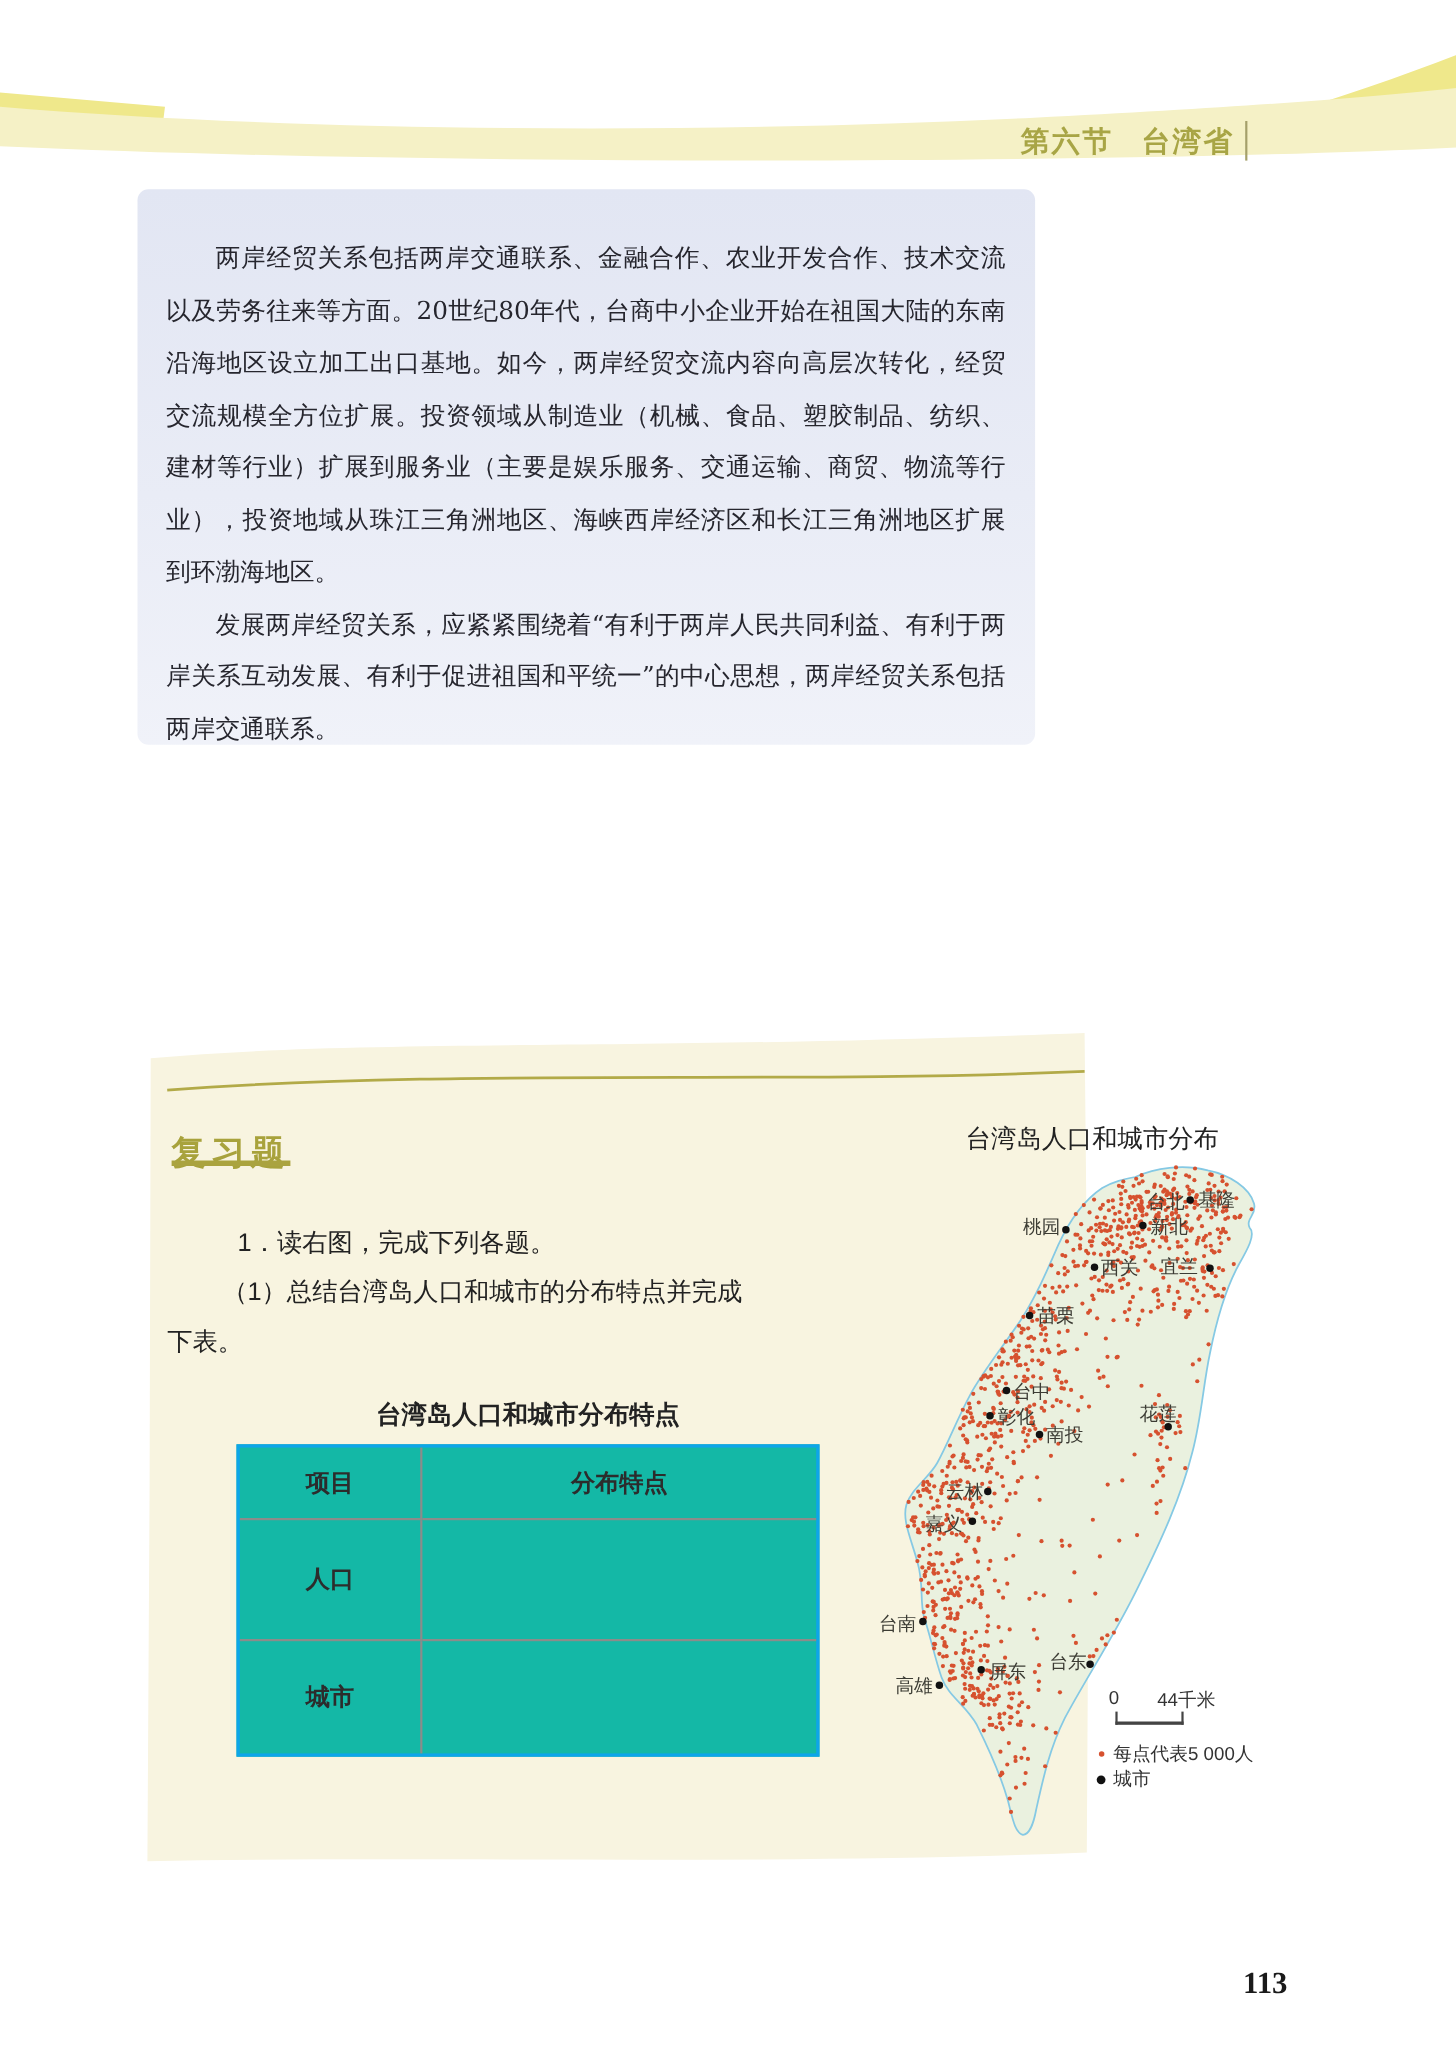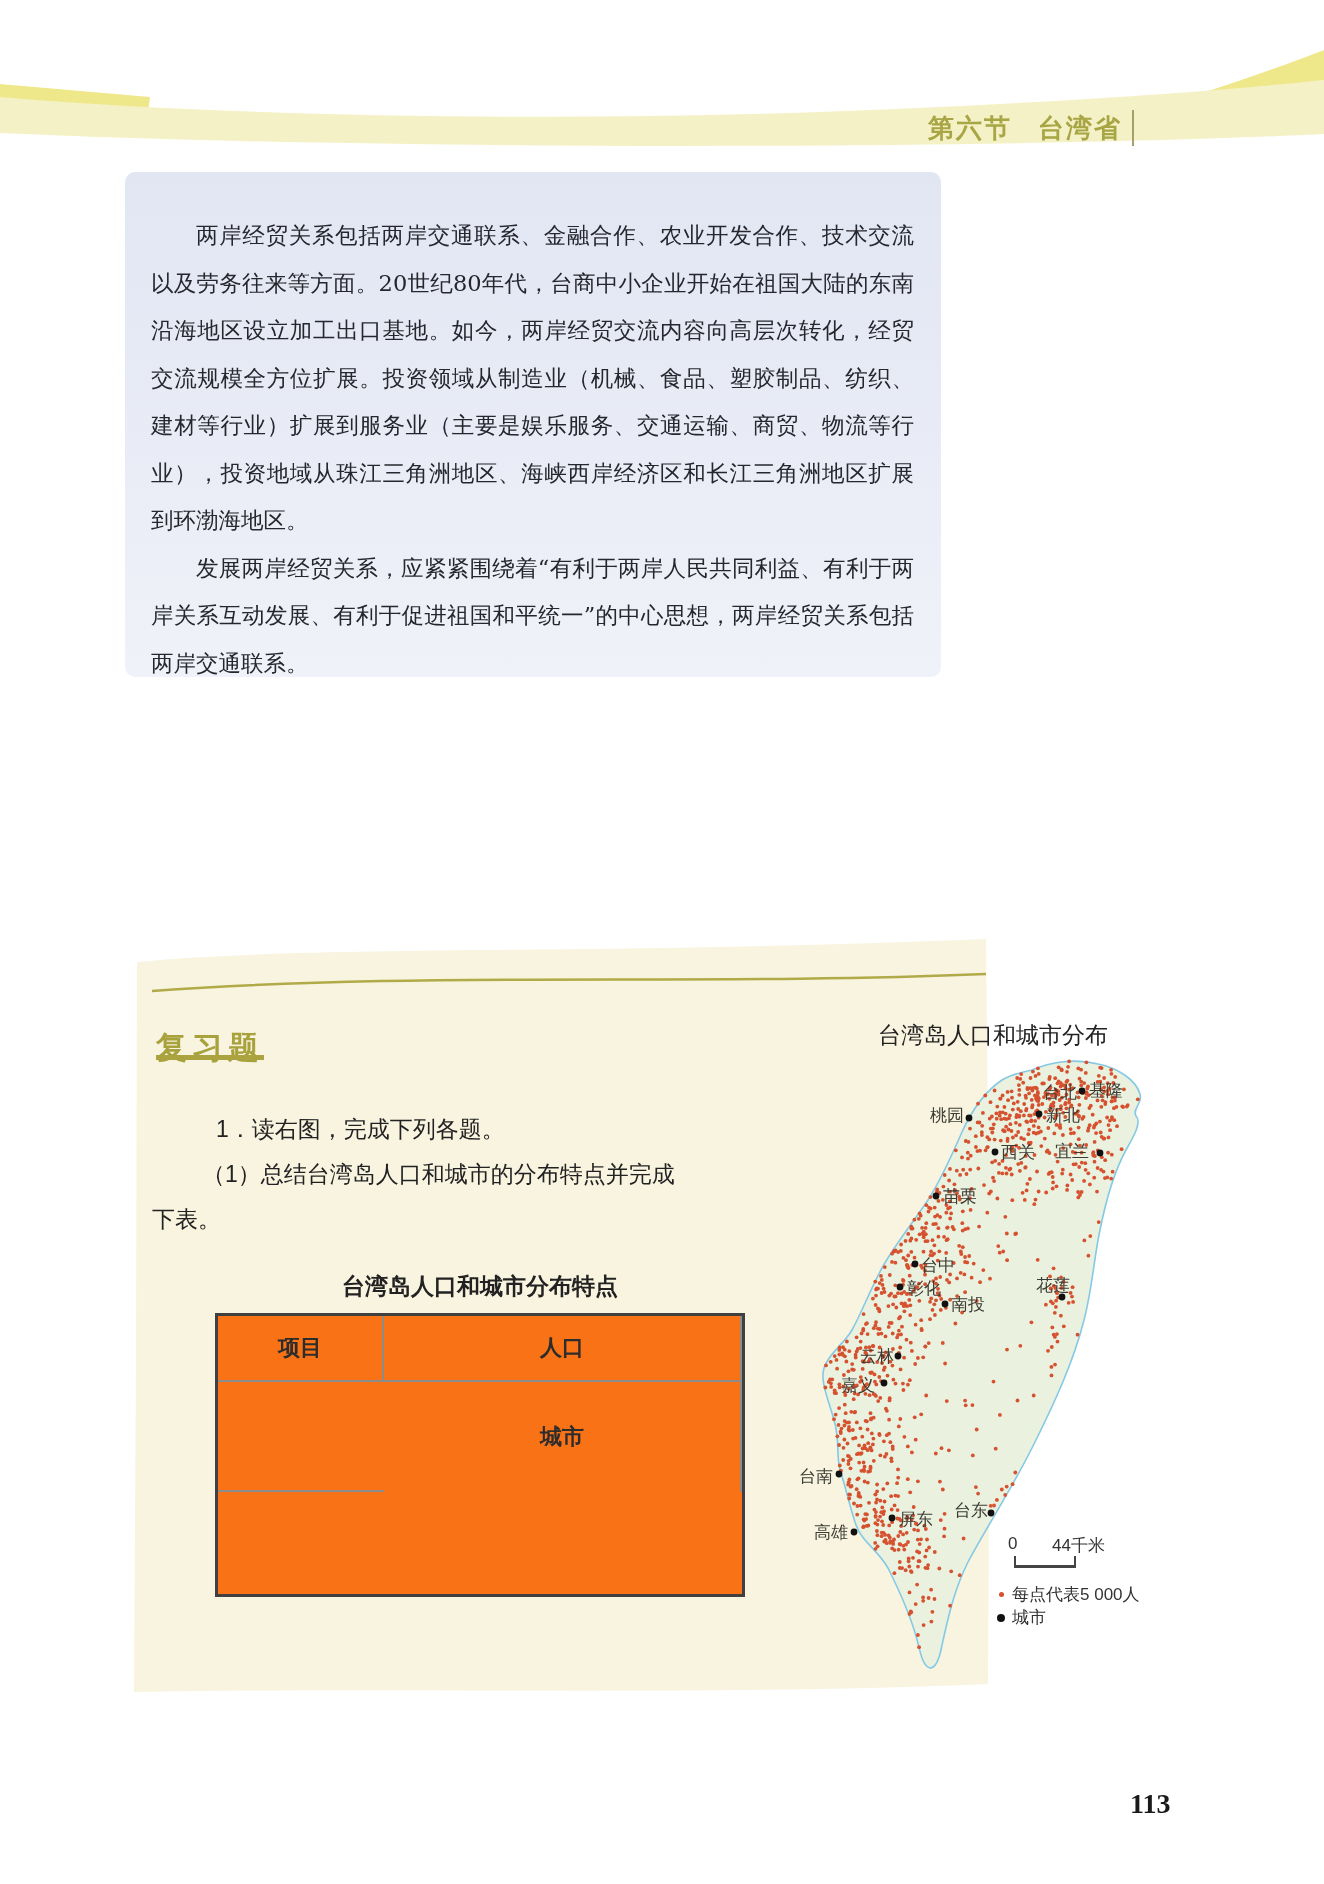--- a/index.html
+++ b/index.html
@@ -24,21 +24,21 @@
   #review-heading{position:absolute;left:156px;top:1003px;font-size:31px;font-weight:bold;
     color:#a8a23c;letter-spacing:5px;margin-top:24px;}
   #review-underline{position:absolute;left:156px;top:1055px;width:108px;height:5px;background:#aaa33f;}
 
   .qline{position:absolute;left:152px;width:560px;font-size:23px;color:#222;line-height:28px;}
 
   
   #table-title{position:absolute;left:215px;top:1271px;width:530px;text-align:center;
     font-size:23px;font-weight:bold;color:#222;}
   #feature-table{position:absolute;left:215px;top:1313px;width:530px;height:284px;
-    border:3px solid #404040;background:#f97316;box-sizing:border-box;
+    border:3px solid #0ea5e9;background:#14b8a6;box-sizing:border-box;
     display:grid;grid-template-columns:166px 1fr;grid-template-rows:66px 110px 1fr;}
   .cell{display:flex;align-items:center;justify-content:center;font-size:22px;font-weight:bold;color:#2c2c2c;}
   .cell.br{border-right:2px solid #8c8c8a;}
   .cell.bb{border-bottom:2px solid #8c8c8a;}
 
   
   #map-title{position:absolute;left:848px;top:1020px;font-size:23px;font-weight:normal;color:#222;margin-left:30px;}
   #scale-zero{position:absolute;left:1008px;top:1534px;font-size:17px;color:#333;}
   #scale-end{position:absolute;left:1052px;top:1534px;font-size:17px;color:#333;}
   #scale-bar{position:absolute;left:1014px;top:1556px;width:58px;height:9px;
@@ -85,20 +85,21 @@
   <div id="review-heading">复习题</div>
   <div id="review-underline"></div>
 
   <div class="qline" style="top:1115px;text-indent:64px;">1．读右图，完成下列各题。</div>
   <div class="qline" style="top:1160px;text-indent:50px;">（1）总结台湾岛人口和城市的分布特点并完成</div>
   <div class="qline" style="top:1205px;">下表。</div>
 
   <div id="table-title">台湾岛人口和城市分布特点</div>
   <div id="feature-table">
     <div class="cell br bb">项目</div>
+    <div class="cell bb">分布特点</div>
     <div class="cell br bb">人口</div>
     <div class="cell bb"></div>
     <div class="cell br">城市</div>
     <div class="cell"></div>
   </div>
 
   <div id="map-title">台湾岛人口和城市分布</div>
 
   <svg id="map-svg" class="abs" style="left:640px;top:1055px;" width="540" height="625" viewBox="640 1055 540 625">
     <path id="island-path" d="M1032,1070 C1050,1062 1075,1058 1098,1064 C1118,1068 1136,1080 1140,1094

